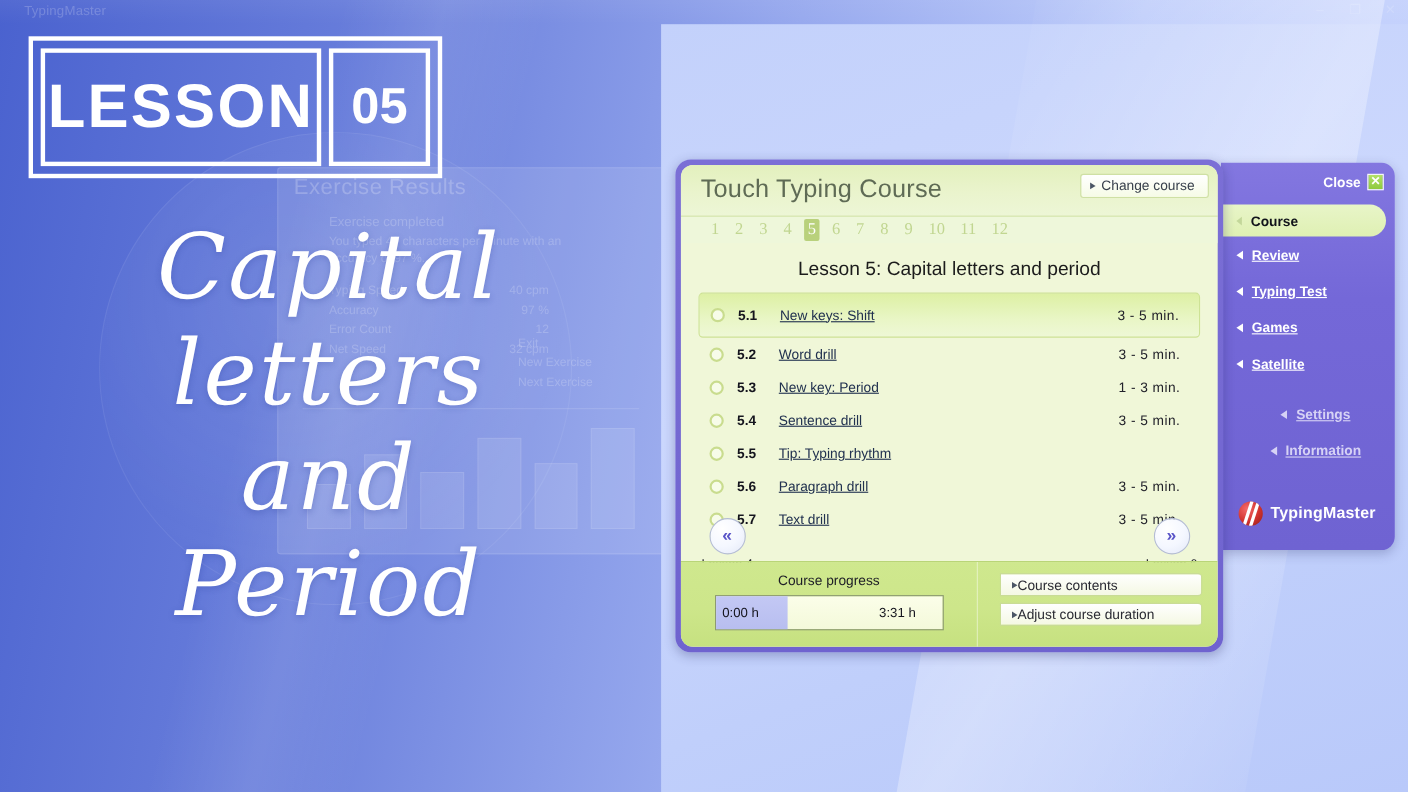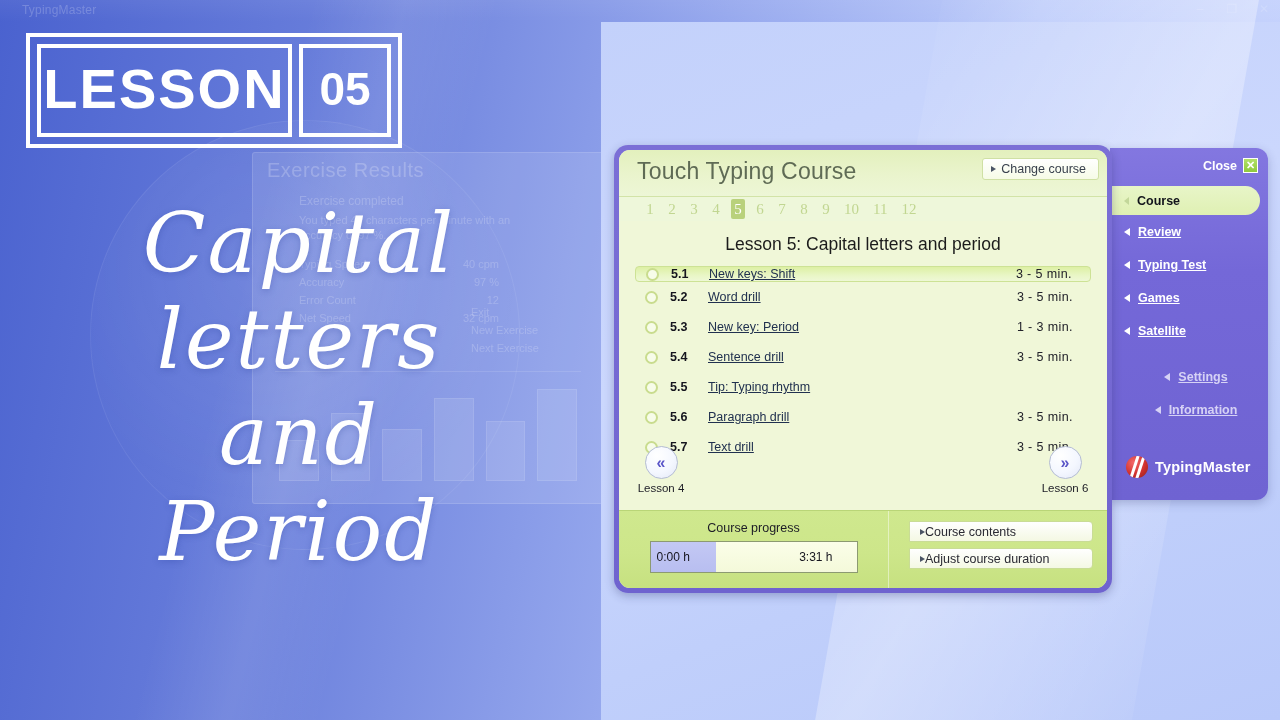--- a/index.html
+++ b/index.html
@@ -133,21 +133,21 @@
     position: absolute;
     left: 0; top: 0;
     width: 601px; height: 720px;
     background: linear-gradient(104deg, rgba(255,255,255,0.0) 40%, rgba(255,255,255,0.09) 52%, rgba(255,255,255,0.0) 64%);
   }
 
   
   .lesson-badge {
     position: absolute;
     left: 26px; top: 33px;
-    width: 376px; height: 115px;
+    width: 376px; height: 129px;
     border: 4px solid #ffffff;
     padding: 7px;
     display: flex;
     gap: 7px;
   }
   .lesson-badge .lb-cell {
     border: 4px solid #ffffff;
     display: flex;
     align-items: center;
     justify-content: center;
@@ -284,21 +284,21 @@
     position: relative;
     display: flex;
     align-items: center;
     height: 30px;
     padding-left: 10px;
     border-radius: 4px;
   }
   .drill-row.selected {
     background: linear-gradient(180deg, #ddf0a4 0%, #e9f6c6 60%, #eef8d6 100%);
     border: 1px solid #cde295;
-    height: 16px;
+    height: 41px;
     margin-top: 11px;
   }
   .drill-dot {
     width: 13px; height: 13px;
     border-radius: 50%;
     border: 2px solid #c9dc8e;
     background: #f7fce9;
     flex: none;
   }
   .drill-num {

